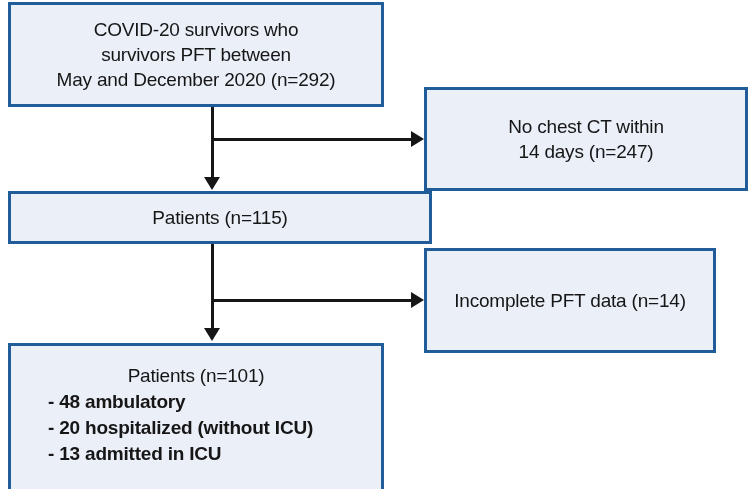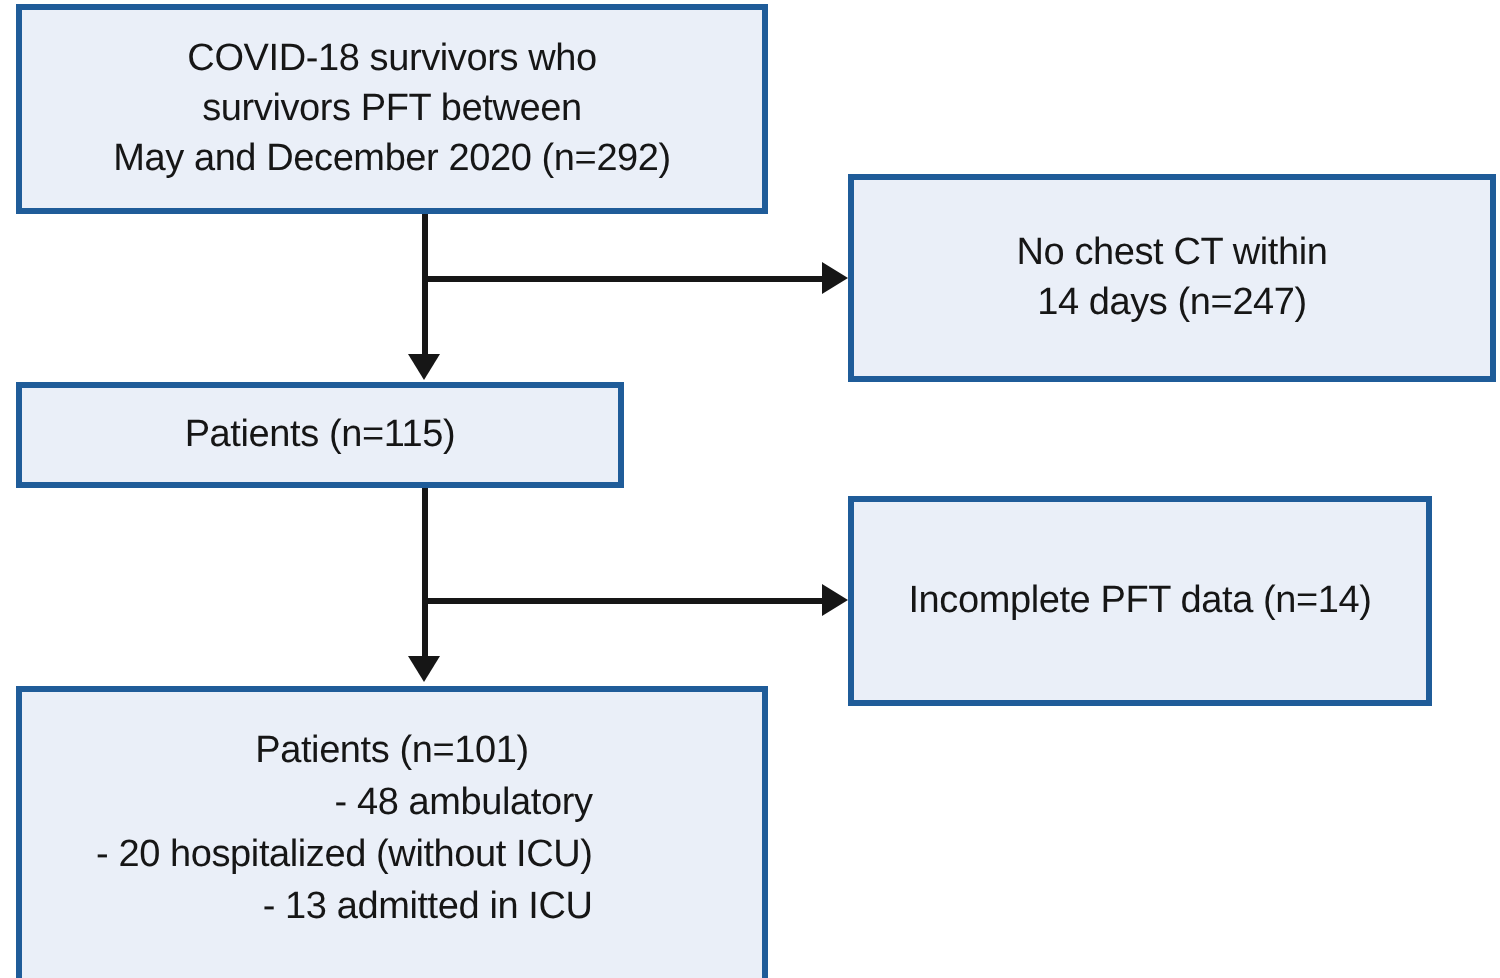--- a/index.html
+++ b/index.html
@@ -34,41 +34,42 @@
     text-align: center;
     font-stretch: condensed;
   }
   .node .line {
     white-space: nowrap;
     display: block;
   }
   
   #node-enrolled   { left: 8px;   top: 2px;   width: 376px; height: 105px; }
   #node-exclude-ct { left: 424px; top: 87px;  width: 324px; height: 104px; }
-  #node-patients-115 { left: 8px; top: 191px; width: 304px; height: 53px; }
+  #node-patients-115 { left: 8px; top: 191px; width: 424px; height: 53px; }
   #node-exclude-pft { left: 424px; top: 248px; width: 292px; height: 105px; }
   #node-patients-101 { left: 8px; top: 343px; width: 376px; height: 170px; }
 
   
   #node-patients-101 {
     justify-content: flex-start;
     padding-top: 17px;
   }
   #node-patients-101 .title {
     display: block;
     width: 100%;
     text-align: center;
   }
   #node-patients-101 .bullets {
     margin: 1px 1px 0 0;
     padding: 0;
     list-style: none;
-    text-align: right;
+    text-align: left;
     align-self: flex-start;
     padding-left: 37px;
+    font-weight: bold;
   }
   #node-patients-101 .bullets li {
     white-space: nowrap;
     line-height: 1.37;
   }
 
   
   .conn {
     position: absolute;
     background: #161616;
@@ -106,21 +107,21 @@
   
   #branch-2 { left: 211px; top: 299px; width: 201px; }
   #arrowhead-branch-2 { left: 411px; top: 292px; }
 </style>
 </head>
 <body>
 
 <div id="canvas">
 
   <div class="node" id="node-enrolled">
-    <span class="line">COVID-18 survivors who</span>
+    <span class="line">COVID-20 survivors who</span>
     <span class="line">survivors PFT between</span>
     <span class="line">May and December 2020 (n=292)</span>
   </div>
 
   <div class="node" id="node-exclude-ct">
     <span class="line">No chest CT within</span>
     <span class="line">14 days (n=247)</span>
   </div>
 
   <div class="node" id="node-patients-115">

